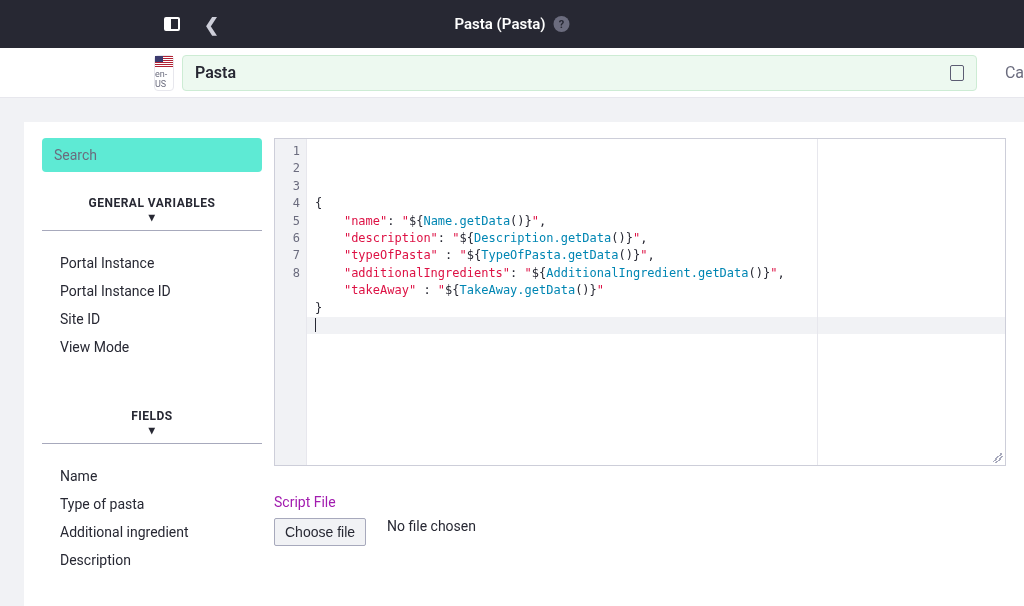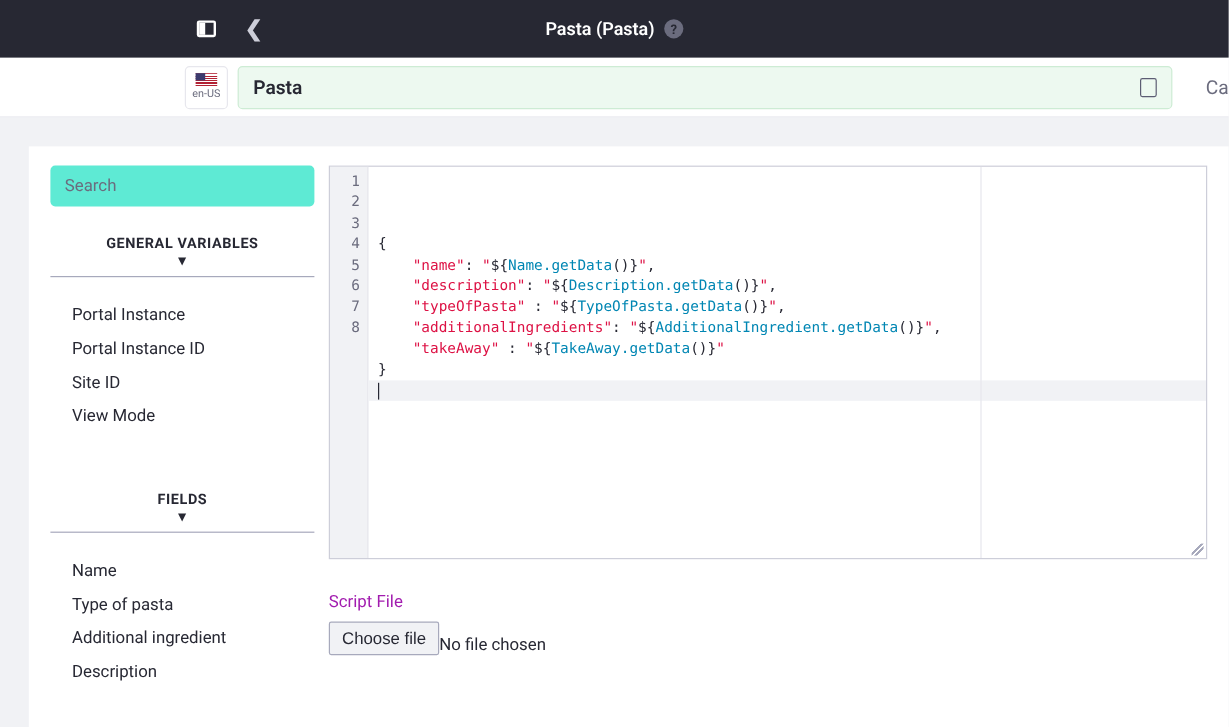--- a/index.html
+++ b/index.html
@@ -68,21 +68,21 @@
 .titlebar {
   background: #fff;
   height: 50px;
   display: flex;
   align-items: center;
   padding-left: 154px;
   gap: 8px;
   border-bottom: 1px solid #e7e7ed;
 }
 .locale-badge {
-  width: 36px;
+  width: 20px;
   height: 36px;
   border: 1px solid #e7e7ed;
   border-radius: 4px;
   display: flex;
   flex-direction: column;
   align-items: center;
   justify-content: center;
   font-size: 9px;
   color: #6b6c7e;
   gap: 1px;
@@ -248,22 +248,22 @@
     linear-gradient(135deg, transparent 0 40%, #a7a9bc 40% 50%, transparent 50% 60%, #a7a9bc 60% 70%, transparent 70%);
 }
 .script-file-label {
   margin-top: 28px;
   font-size: 14px;
   color: #a21caf;
 }
 .file-row {
   margin-top: 8px;
   display: flex;
-  align-items: flex-end;
-  gap: 0;
+  align-items: flex-start;
+  gap: 21px;
 }
 .choose-btn {
   border: 1px solid #a7a9bc;
   background: #f1f2f5;
   font-size: 14px;
   padding: 5px 10px;
   border-radius: 2px;
   color: #272833;
   cursor: pointer;
 }

